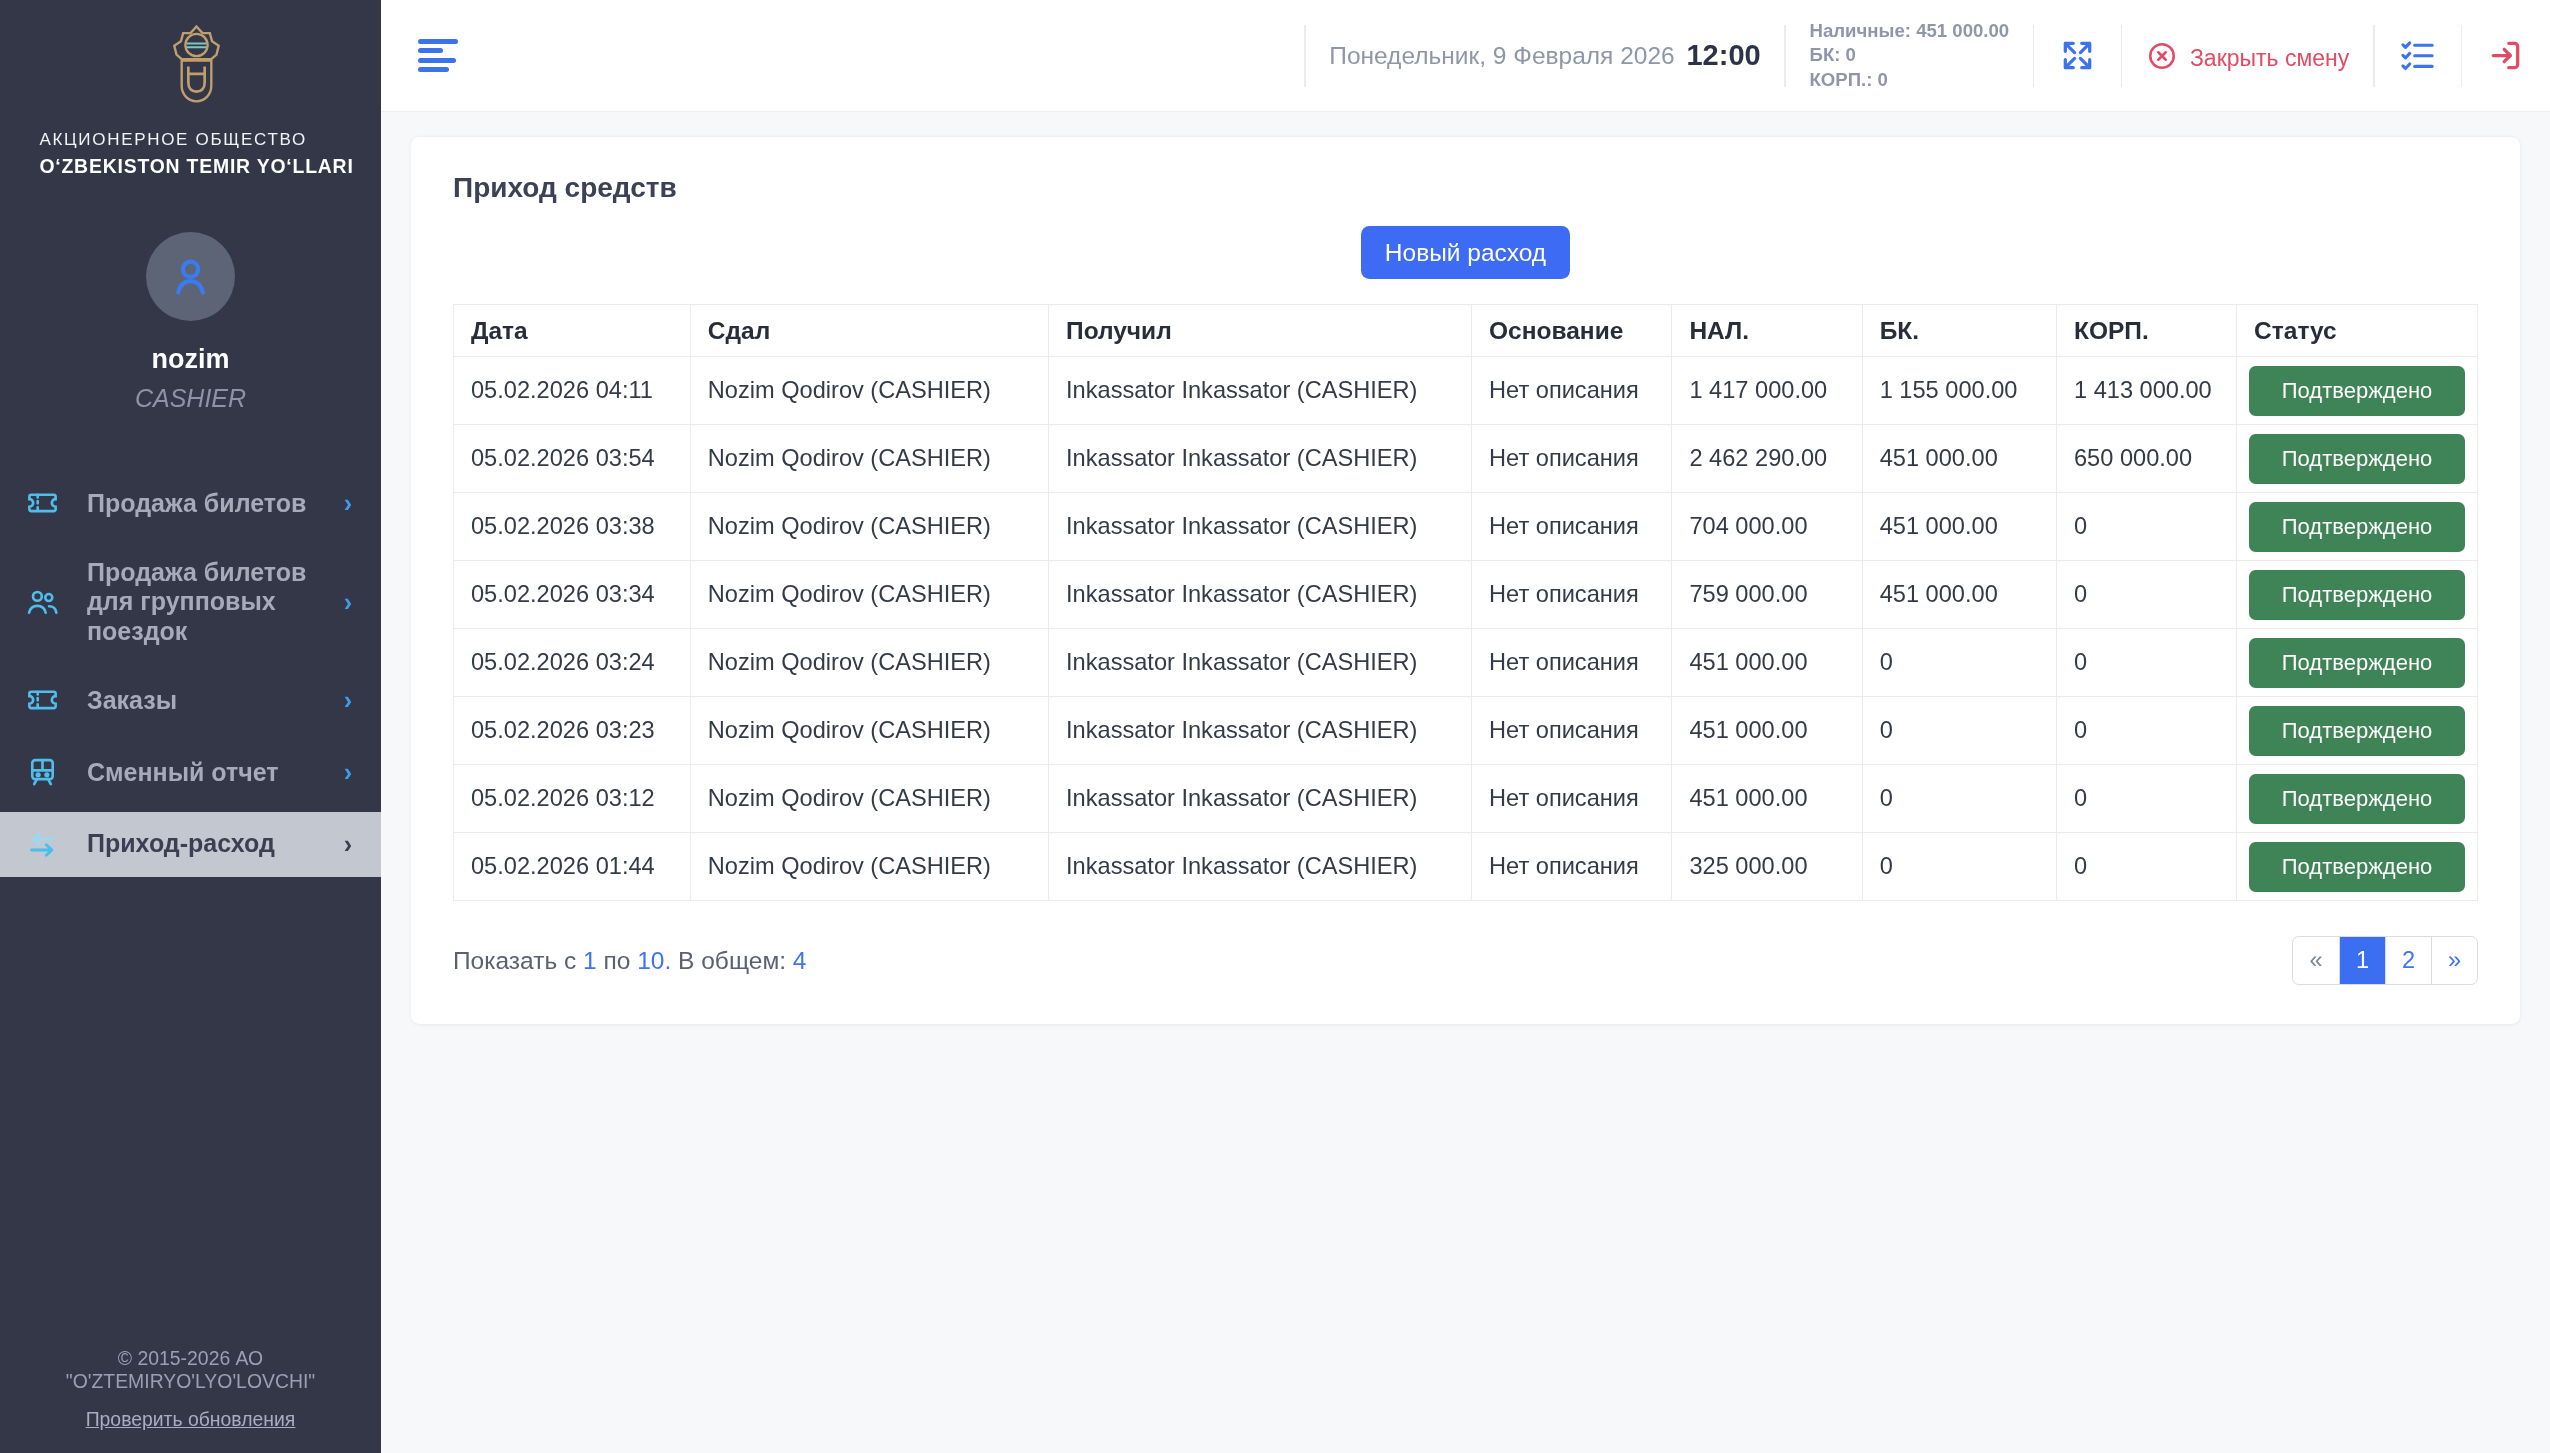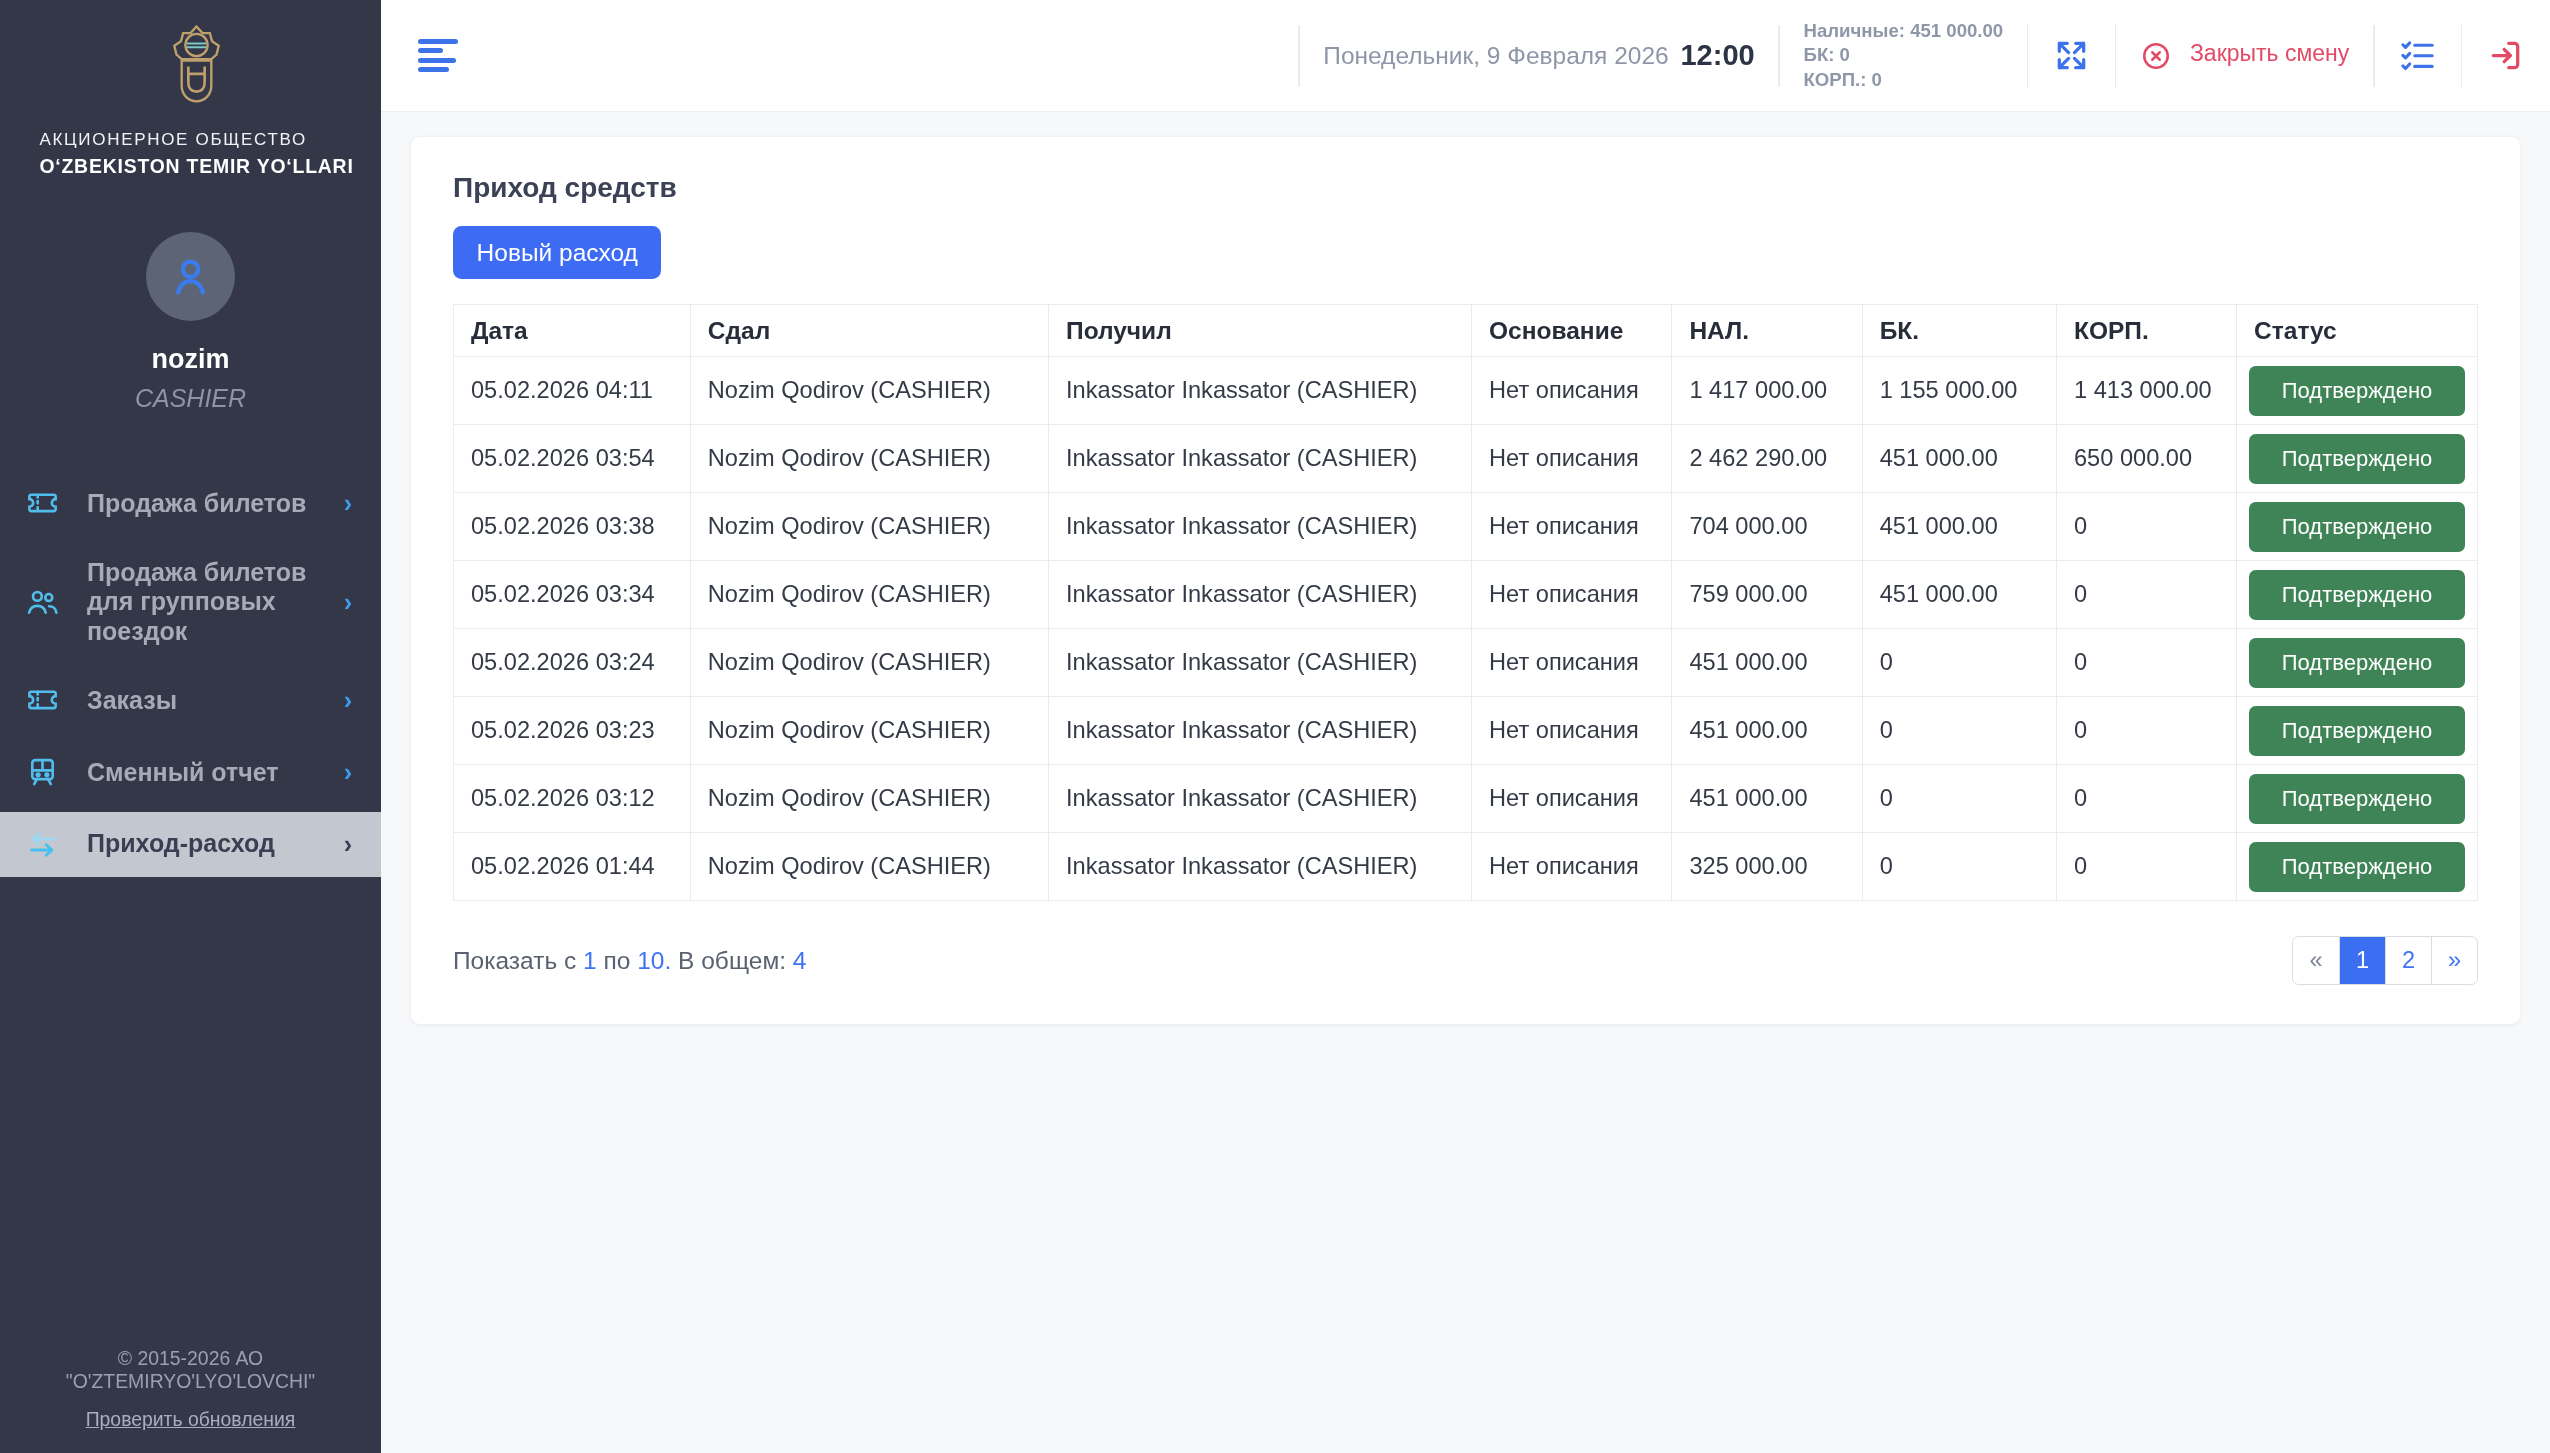--- a/index.html
+++ b/index.html
@@ -36,28 +36,28 @@
   .hamburger { width:40px; height:34px; display:flex; flex-direction:column; justify-content:space-between; cursor:pointer; }
   .hamburger span { display:block; height:5px; border-radius:2.5px; background:#3c72ea; }
   .hamburger .h1{width:100%;} .hamburger .h2{width:62%;} .hamburger .h3{width:94%;} .hamburger .h4{width:78%;}
   .tb-right { margin-left:auto; display:flex; align-items:center; }
   .tb-divider { width:1.7px; height:62px; background:#e8ebf0; margin:0 23.6px; }
   .tb-date { color:#8e96a8; font-size:24.5px; white-space:nowrap; }
   .tb-time { color:#2b3345; font-weight:bold; font-size:29px; margin-left:11.8px; }
   .cash-block { font-size:18.6px; color:#8e96a8; font-weight:600; line-height:1.32; white-space:nowrap; }
   .icon-btn { display:flex; align-items:center; justify-content:center; cursor:pointer; }
   .icon-btn svg { width:39px; height:39px; }
-  .close-shift { display:flex; align-items:flex-start; gap:18px; color:#e24a66; font-size:23px; cursor:pointer; white-space:nowrap; }
+  .close-shift { display:flex; align-items:flex-end; gap:12px; color:#e24a66; font-size:23px; cursor:pointer; white-space:nowrap; }
   .close-shift svg { width:32px; height:32px; }
 
   
   .content { position:absolute; left:381px; top:112px; right:0; bottom:0; background:#f7f8fa; padding:25px 30px; }
   .card { background:#ffffff; border-radius:8.4px; box-shadow:0 0.8px 3.4px rgba(25,35,60,.07); padding:35px 42px 39px; }
   .card-title { font-size:28px; font-weight:bold; color:#3b4255; }
-  .btn-row { display:flex; justify-content:flex-start; margin-top:22px; }
+  .btn-row { display:flex; justify-content:center; margin-top:22px; }
   .btn-primary { background:#3d6bf4; color:#ffffff; font-size:24.5px; padding:12.7px 23.6px; border:none; border-radius:8.4px; cursor:pointer; font-family:inherit; }
 
   table { width:100%; border-collapse:collapse; margin-top:25px; }
   th, td { border:0.8px solid #e9ebef; text-align:left; padding:0 17px; }
   th { font-size:24.5px; font-weight:bold; color:#272d39; height:52px; white-space:nowrap; }
   td { font-size:23.6px; color:#343b47; height:68px; }
   col.c-date{width:11.7%;} col.c-gave{width:17.7%;} col.c-recv{width:20.9%;} col.c-reason{width:9.9%;}
   col.c-cash{width:9.4%;} col.c-bk{width:9.6%;} col.c-corp{width:8.9%;} col.c-status{width:11.9%;}
   .status-cell { padding:0 11.8px; }
   .badge { display:block; background:#3f8456; color:#ffffff; font-size:22px; text-align:center; padding:12px 0; border-radius:6.7px; }

